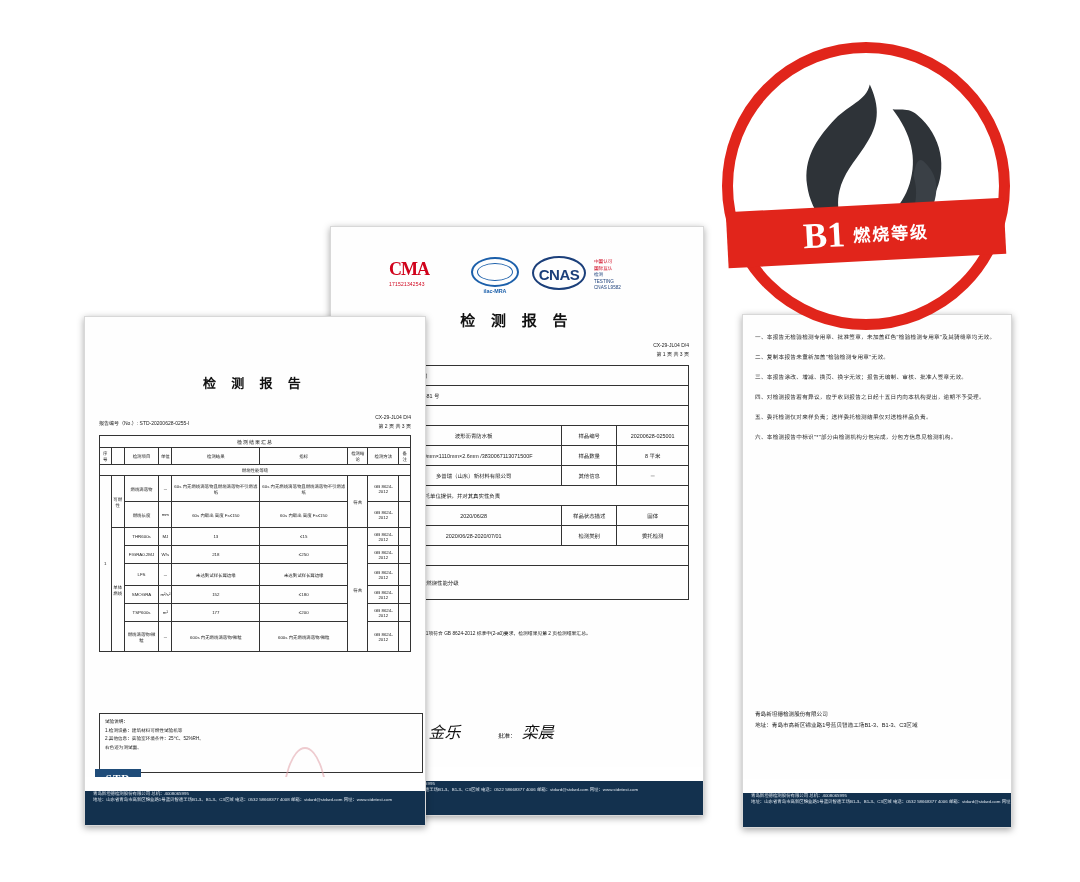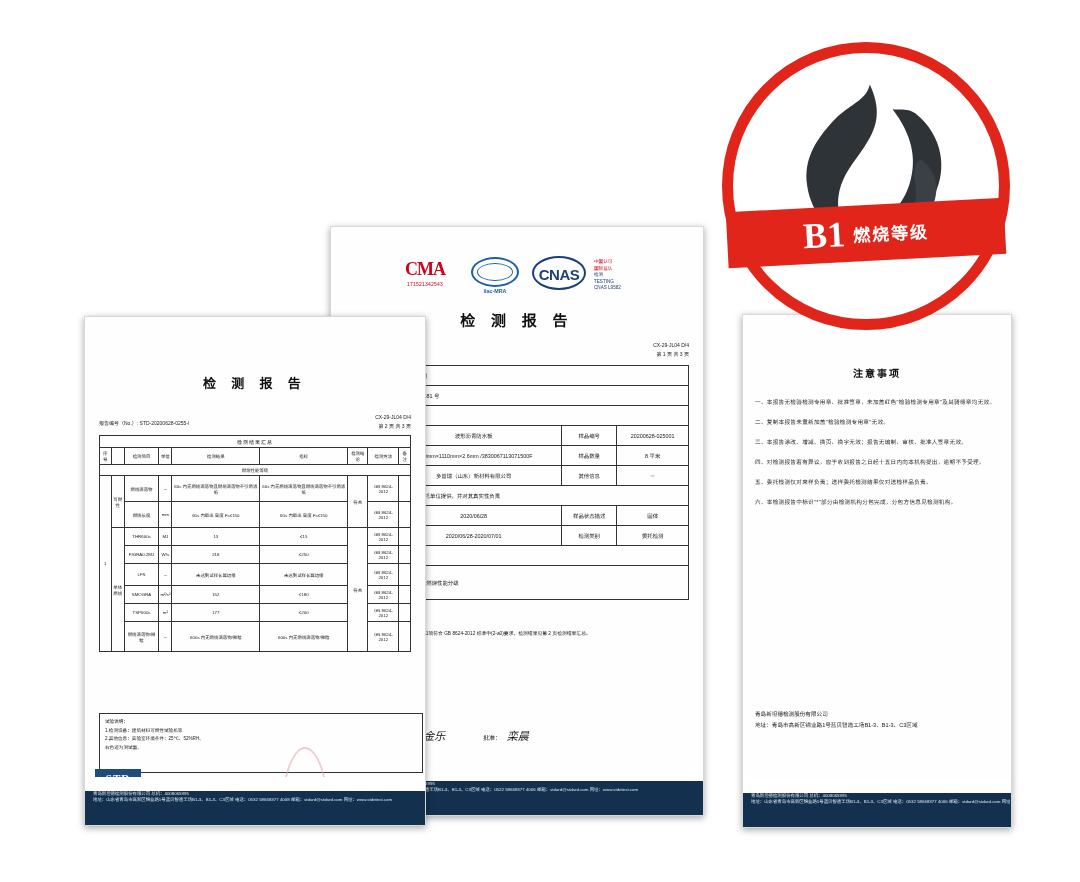--- a/index.html
+++ b/index.html
@@ -40,21 +40,21 @@
     letter-spacing:.3px;
   }
   #sheet-right .note div{margin-bottom:7px;white-space:nowrap;overflow:hidden;}
   #sheet-right .company{
     position:absolute;left:12px;bottom:96px;font-size:5.6px;color:#222;line-height:11px;
   }
 
   
   #sheet-mid{left:330px;top:226px;width:372px;height:588px;}
   .logos{position:absolute;top:30px;left:58px;width:255px;height:46px;}
-  .cma{position:absolute;left:0;top:2px;width:72px;text-align:center;}
+  .cma{position:absolute;left:0;top:2px;width:72px;}
   .cma .mark{
     font-weight:bold;font-size:18px;color:#d0021b;letter-spacing:-1px;
     font-family:"Liberation Serif",serif;
   }
   .cma .num{font-size:5px;color:#d0021b;margin-top:1px;letter-spacing:.2px;}
   .ilac{position:absolute;left:78px;top:0px;width:56px;text-align:center;}
   .ilac .ring{
     width:44px;height:26px;border:2px solid #1b5faa;border-radius:50%;
     margin:0 auto;position:relative;
   }
@@ -90,21 +90,21 @@
   .midtable td.wide{text-align:left;padding-left:6px;}
   #sheet-mid .tailnote{
     position:absolute;left:14px;top:402px;width:344px;font-size:4.8px;
     color:#1a1a1a;line-height:9px;
   }
   #sheet-mid .sigrow{
     position:absolute;left:20px;bottom:72px;width:330px;font-size:6px;color:#111;
   }
   #sheet-mid .sigrow span.k{margin-right:4px;}
   #sheet-mid .sigrow .sig{
-    font-family:"Liberation Serif",serif;font-size:11px;font-style:italic;margin-right:36px;
+    font-family:"Liberation Serif",serif;font-size:16px;font-style:italic;margin-right:36px;
   }
 
   
   #sheet-left{left:84px;top:316px;width:340px;height:508px;}
   #sheet-left .bigtitle{
     position:absolute;top:56px;left:0;right:0;text-align:center;
     font-size:13px;font-weight:bold;letter-spacing:6px;color:#111;
     font-family:"Liberation Serif",serif;
   }
   #sheet-left .hdrleft{position:absolute;left:14px;top:102px;font-size:5px;color:#222;}
@@ -154,21 +154,20 @@
     letter-spacing:0px;margin-right:8px;line-height:36px;
   }
   #badge .lv{font-size:17px;letter-spacing:2px;font-weight:bold;}
 </style>
 </head>
 <body>
 
 <div class="stage">
 
   <div class="sheet" id="sheet-right">
-    <div class="title">注意事项</div>
     <div class="note">
       <div>一、本报告无检验检测专用章、批准签章，未加盖红色"检验检测专用章"及其骑缝章均无效。</div>
       <div>二、复制本报告未重新加盖"检验检测专用章"无效。</div>
       <div>三、本报告涂改、增减、换页、换字无效；报告无编制、审核、批准人签章无效。</div>
       <div>四、对检测报告若有异议，应于收到报告之日起十五日内向本机构提出，逾期不予受理。</div>
       <div>五、委托检测仅对来样负责；送样委托检测结果仅对送检样品负责。</div>
       <div>六、本检测报告中标识"*"部分由检测机构分包完成，分包方信息见检测机构。</div>
     </div>
     <div class="company">
       <div>青岛新坦德检测股份有限公司</div>

